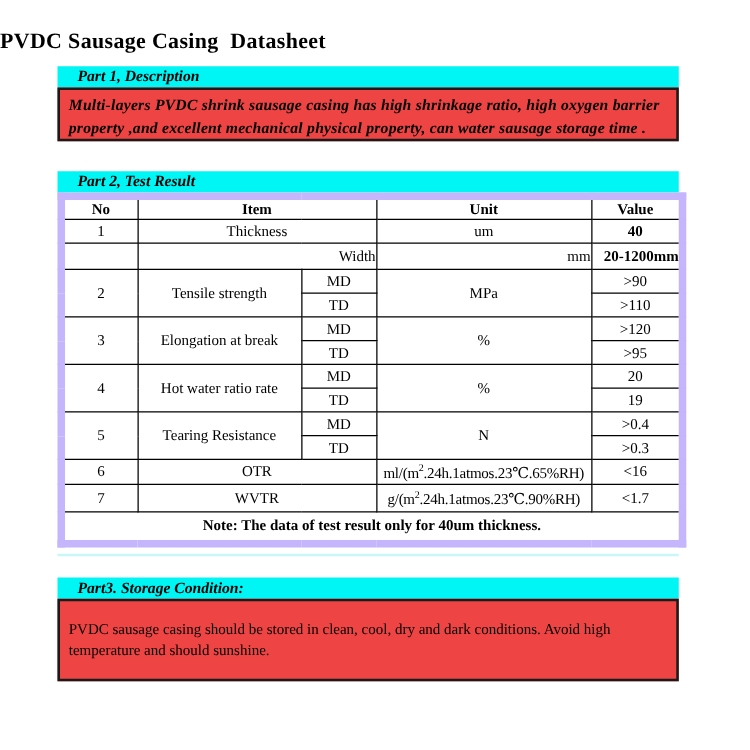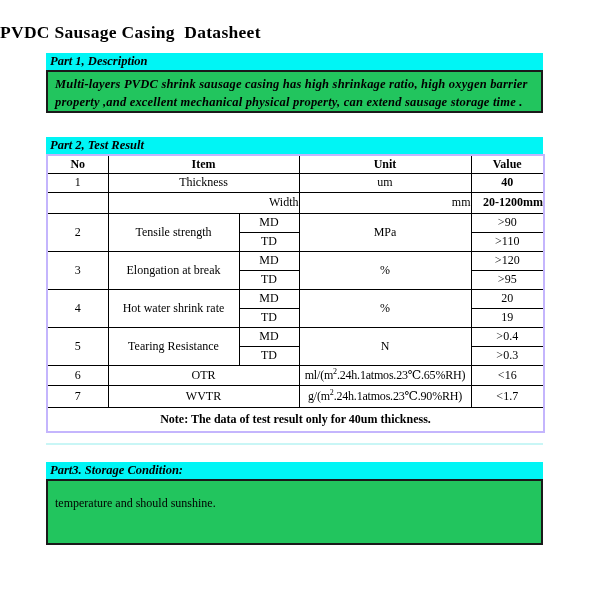--- a/index.html
+++ b/index.html
@@ -11,48 +11,48 @@
 
   .doc-title {
     position: absolute; left: 0; top: 22px; width: 600px;
     font-size: 17.5px; font-weight: bold;
     white-space: pre; letter-spacing: 0.3px;
   }
 
   .section-bar {
     background: #00f5f5; height: 17px; line-height: 17px;
     font-size: 12.5px; font-weight: bold; font-style: italic;
-    padding-left: 4px;
+    padding-left: 16px;
   }
   .bar1 { top: 53px; }
   .bar2 { top: 137px; }
   .bar3 { top: 462px; }
 
   .text-box {
-    border: 2px solid #1a1a1a; background: #22c55e;
+    border: 2px solid #1a1a1a; background: #ef4444;
   }
   .desc-box {
     top: 70px; height: 43px; padding: 3px 7px;
     font-size: 12.5px; font-weight: bold; font-style: italic; line-height: 18px;
     letter-spacing: 0.2px;
   }
   .storage-box {
     top: 479px; height: 66px; padding: 14px 7px 0 7px;
     font-size: 12px; line-height: 17px;
   }
 
   .faint-rule {
     position: absolute; left: 46px; top: 443px; width: 497px; height: 2px;
     background: #c9f6f6;
   }
 
   .tbl-wrap { top: 154px; }
   table.test {
     border-collapse: collapse; width: 497px;
-    border: 2px solid #c4b5fd; table-layout: fixed;
+    border: 6px solid #c4b5fd; table-layout: fixed;
   }
   table.test td {
     border: 1px solid #000; text-align: center; vertical-align: middle;
     font-size: 12px; padding: 0; overflow: hidden; white-space: nowrap;
   }
   .c-no    { width: 61px; }
   .c-item  { width: 131px; }
   .c-sub   { width: 60px; }
   .c-unit  { width: 172px; }
   .c-value { width: 73px; }
@@ -76,21 +76,21 @@
 <body>
 
 <div class="page">
 
   <div class="doc-title">PVDC Sausage Casing  Datasheet</div>
 
   <div class="content section-bar bar1" style="position: absolute;">Part 1, Description</div>
 
   <div class="content text-box desc-box" style="position: absolute;">
     <div>Multi-layers PVDC shrink sausage casing has high shrinkage ratio, high oxygen barrier</div>
-    <div>property ,and excellent mechanical physical property, can extend sausage storage time .</div>
+    <div>property ,and excellent mechanical physical property, can water sausage storage time .</div>
   </div>
 
   <div class="content section-bar bar2" style="position: absolute;">Part 2, Test Result</div>
 
   <div class="content tbl-wrap" style="position: absolute;">
     <table class="test">
       <colgroup>
         <col class="c-no">
           <col class="c-item">
           <col class="c-sub">
@@ -138,21 +138,21 @@
           <td rowspan="2" class="bb2">%</td>
           <td>&gt;120</td>
         </tr>
         <tr class="r-std">
           <td class="bb2">TD</td>
           <td class="bb2">&gt;95</td>
         </tr>
 
         <tr class="r-std">
           <td rowspan="2" class="bb2">4</td>
-          <td rowspan="2" class="bb2">Hot water shrink rate</td>
+          <td rowspan="2" class="bb2">Hot water ratio rate</td>
           <td>MD</td>
           <td rowspan="2" class="bb2">%</td>
           <td>20</td>
         </tr>
         <tr class="r-std">
           <td class="bb2">TD</td>
           <td class="bb2">19</td>
         </tr>
 
         <tr class="r-std">
@@ -186,16 +186,17 @@
         </tr>
       </tbody>
     </table>
   </div>
 
   <div class="faint-rule"></div>
 
   <div class="content section-bar bar3" style="position: absolute;">Part3. Storage Condition:</div>
 
   <div class="content text-box storage-box" style="position: absolute;">
+    <div>PVDC sausage casing should be stored in clean, cool, dry and dark conditions. Avoid high</div>
     <div>temperature and should sunshine.</div>
   </div>
 
 </div>
 
 </body></html>

